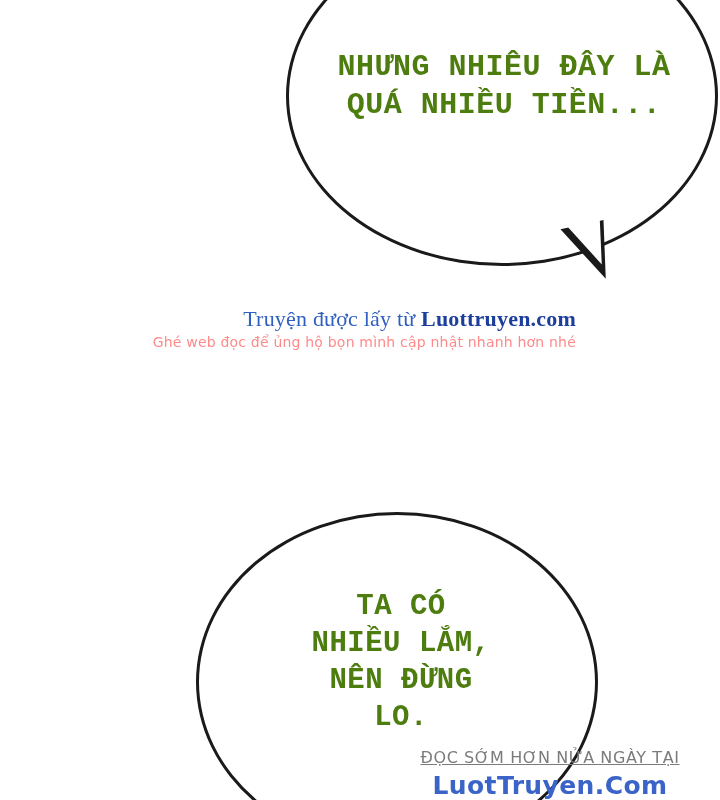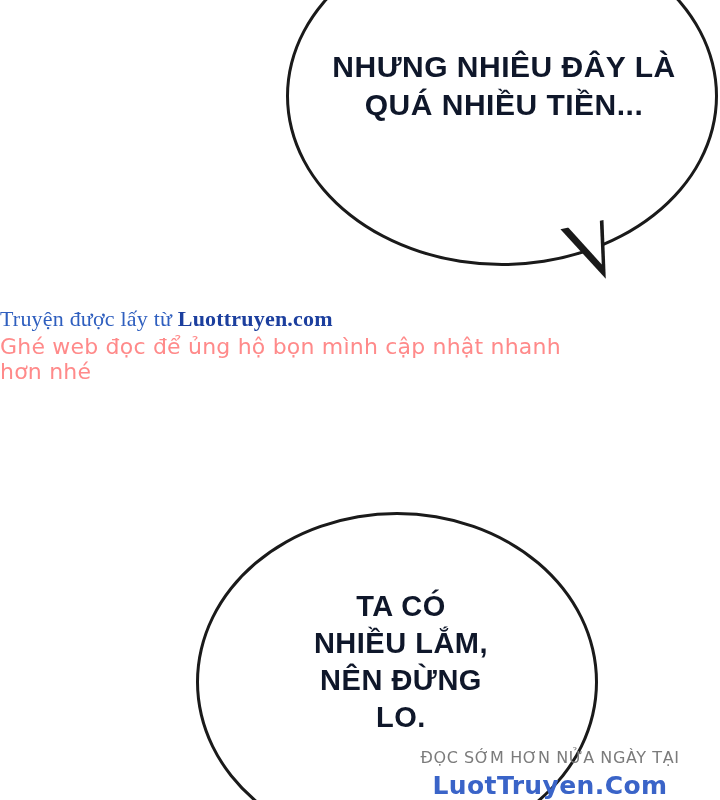--- a/index.html
+++ b/index.html
@@ -39,22 +39,22 @@
   #bubble-bottom {
     left: 196px;
     top: 512px;
     width: 402px;
     height: 340px;
   }
 
   .bubble-text {
     position: absolute;
     text-align: center;
-    color: #0f172a;
-    font-family: Liberation Sans, sans-serif;
+    color: #4d7c0f;
+    font-family: Liberation Mono, monospace;
     font-weight: 700;
     letter-spacing: 0.5px;
     line-height: 1.28;
     white-space: pre-line;
   }
   #bubble-top-text {
     left: 316px;
     top: 48px;
     width: 376px;
     font-size: 30px;
@@ -88,21 +88,21 @@
     border-top: 48px solid #ffffff;
     transform: rotate(-12deg);
   }
 
   
   .credits {
     position: absolute;
     left: 0;
     top: 306px;
     width: 576px;
-    text-align: left;
+    text-align: right;
   }
   .credit-line-1 {
     font-family: "Liberation Serif", serif;
     font-size: 22px;
     color: #2f5fbf;
     letter-spacing: 0.2px;
     margin-bottom: 2px;
   }
   .credit-line-1 .site {
     font-weight: 700;
@@ -110,39 +110,40 @@
   }
   .credit-line-2 {
     font-family: "Liberation Serif", serif;
     font-size: 21px;
     color: #3f6fd0;
     text-decoration: underline;
     margin-bottom: 3px;
   }
   .credit-line-3 {
     font-family: "DejaVu Sans", sans-serif;
-    font-size: 22px;
+    font-size: 14px;
     color: #ff8a8a;
     letter-spacing: 0.2px;
   }
 
   
   #bottom-watermark {
     position: absolute;
     left: 400px;
     top: 748px;
     width: 300px;
     text-align: center;
   }
   #bottom-watermark-tagline {
     font-family: "DejaVu Sans", sans-serif;
     font-size: 16px;
     color: #7b7b7b;
     letter-spacing: 0.6px;
     margin-bottom: 4px;
+    text-decoration: underline;
   }
   #bottom-watermark-brand {
     font-family: "DejaVu Sans", sans-serif;
     font-weight: 700;
     font-size: 25px;
     color: #3a64c8;
     letter-spacing: 0.4px;
   }
 </style>
 </head>

